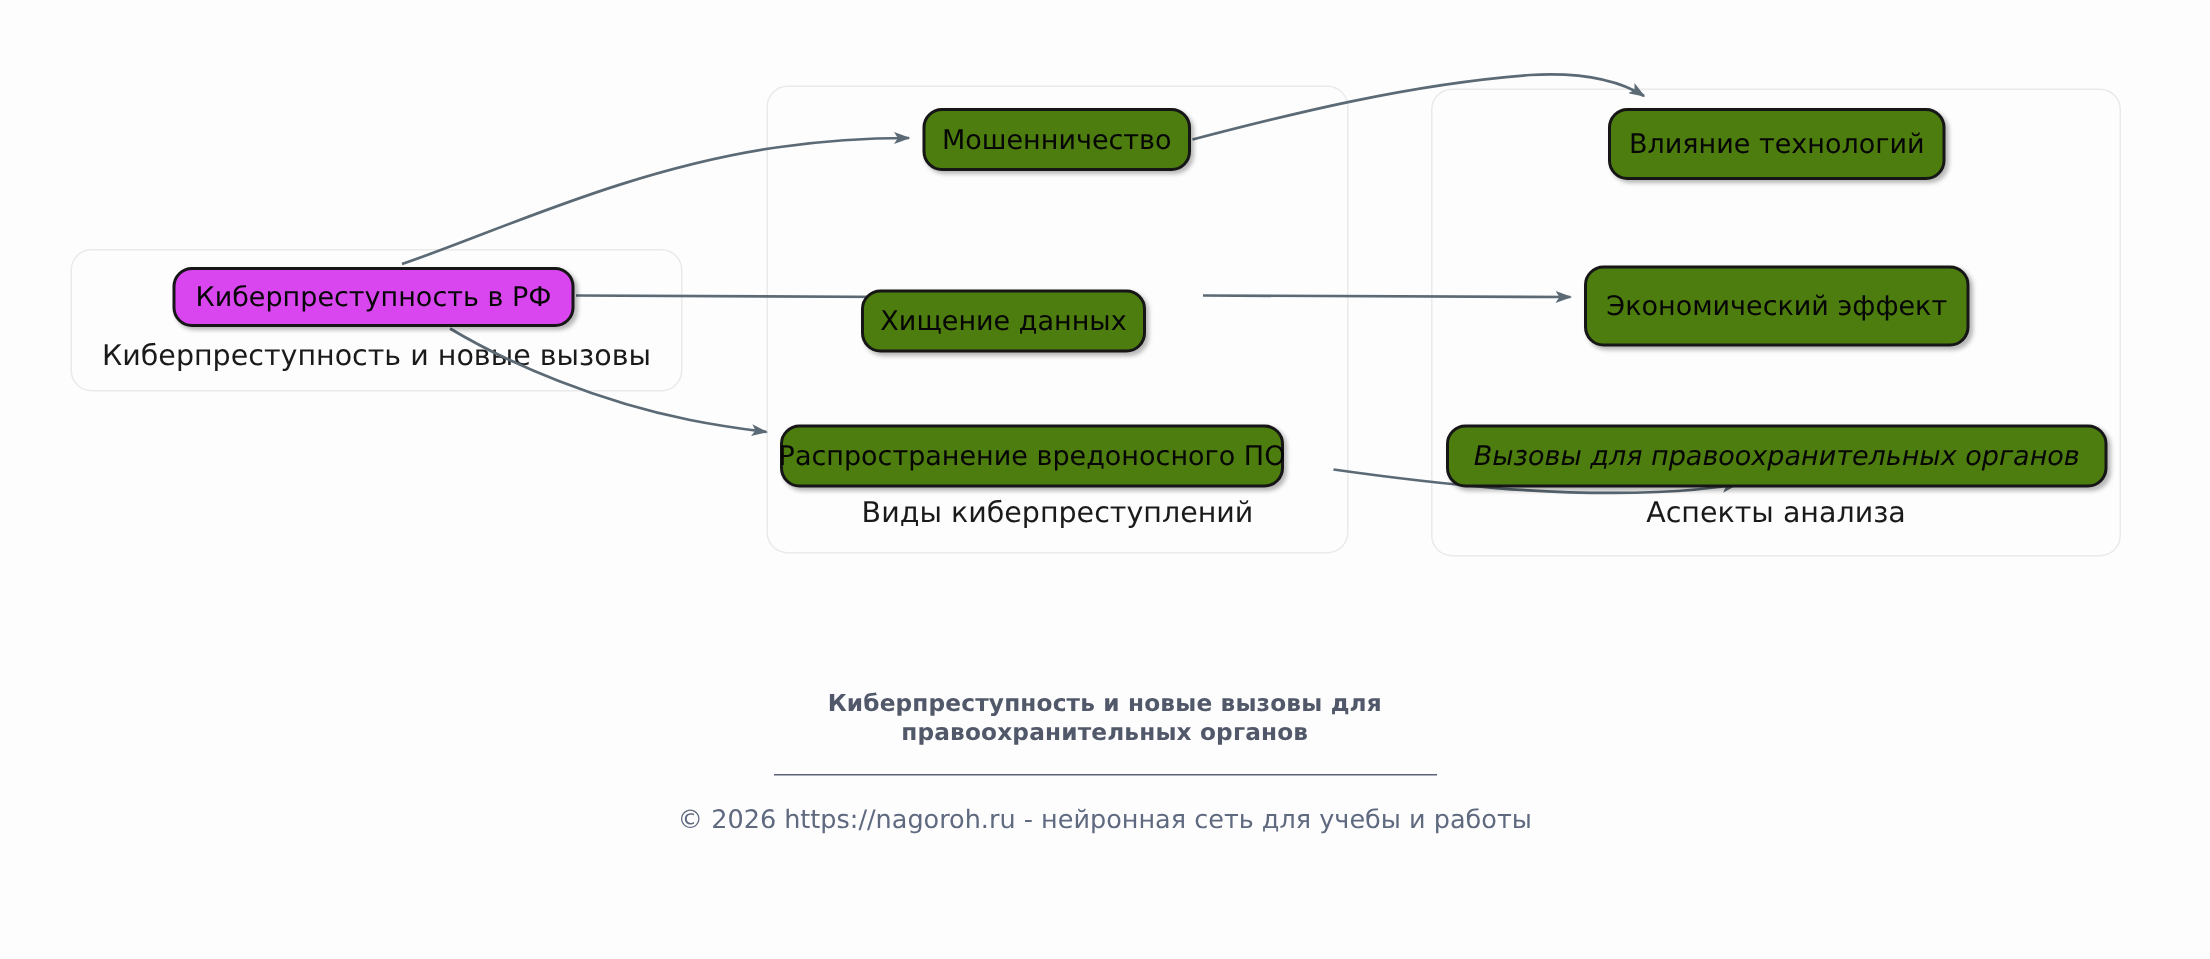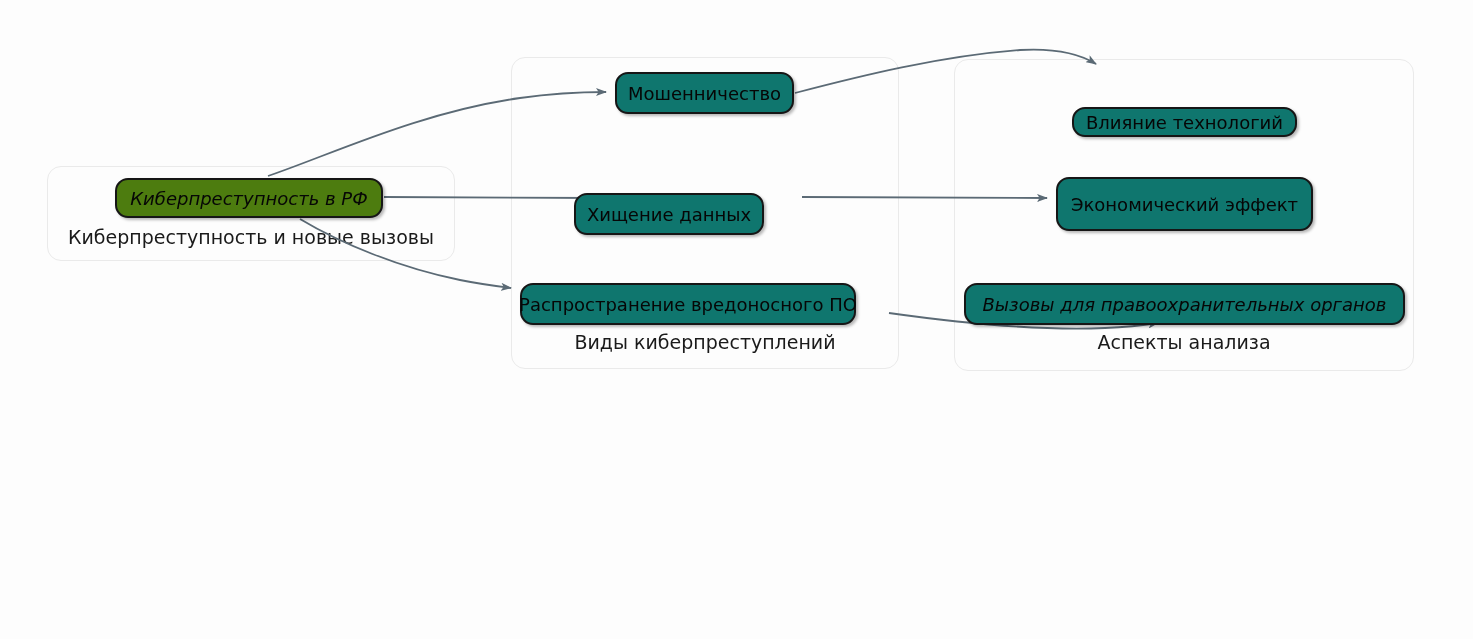--- a/index.html
+++ b/index.html
@@ -55,22 +55,22 @@
     align-items: center;
     justify-content: center;
     border: 2px solid #161616;
     border-radius: 13px;
     font-size: 18px;
     color: #060606;
     white-space: nowrap;
     box-shadow: 2px 2px 3px rgba(0,0,0,0.28);
     font-family: "DejaVu Sans", "Liberation Sans", sans-serif;
   }
-  .node.root-node { background: #4d7c0f; font-style: italic; }
-  .node.branch-node { background: #0f766e; }
+  .node.root-node { background: #d946ef; }
+  .node.branch-node { background: #4d7c0f; }
 
   
   #footer {
     position: absolute;
     left: 0;
     top: 460px;
     width: 1473px;
     text-align: center;
   }
   #footer-title {
@@ -123,19 +123,25 @@
         <path d="M 802,197 L 1047,198" fill="none" stroke="#5b6a75" stroke-width="1.8" marker-end="url(#arrowhead)"></path>
         <path d="M 889,313 C 960,323 1035,331 1105,328 C 1130,327 1145,325 1158,323" fill="none" stroke="#5b6a75" stroke-width="1.8" marker-end="url(#arrowhead)"></path>
       </g>
   </svg>
 
   <div id="nodes-host">
       <div class="node root-node" style="left: 115px; top: 178px; width: 268px; height: 40px;">Киберпреступность в РФ</div>
       <div class="node branch-node" style="left: 615px; top: 72px; width: 179px; height: 42px;">Мошенничество</div>
       <div class="node branch-node" style="left: 574px; top: 177px; width: 190px; height: 42px; margin-top: 16px;">Хищение данных</div>
       <div class="node branch-node" style="left: 520px; top: 283px; width: 336px; height: 42px;">Распространение вредоносного ПО</div>
-      <div class="node branch-node" style="left: 1072px; top: 72px; width: 225px; height: 30px; margin-top: 35px;">Влияние технологий</div>
+      <div class="node branch-node" style="left: 1072px; top: 72px; width: 225px; height: 48px;">Влияние технологий</div>
       <div class="node branch-node" style="left: 1056px; top: 177px; width: 257px; height: 54px;">Экономический эффект</div>
       <div class="node branch-node" style="left: 964px; top: 283px; width: 441px; height: 42px; font-style: italic;">Вызовы для правоохранительных органов</div>
     </div>
 
+  <div id="footer">
+    <div id="footer-title">Киберпреступность и новые вызовы для
+правоохранительных органов</div>
+    <div id="footer-divider"></div>
+    <div id="footer-copyright">© 2026 https://nagoroh.ru - нейронная сеть для учебы и работы</div>
+  </div>
 
 </div>
 
 </body></html>

